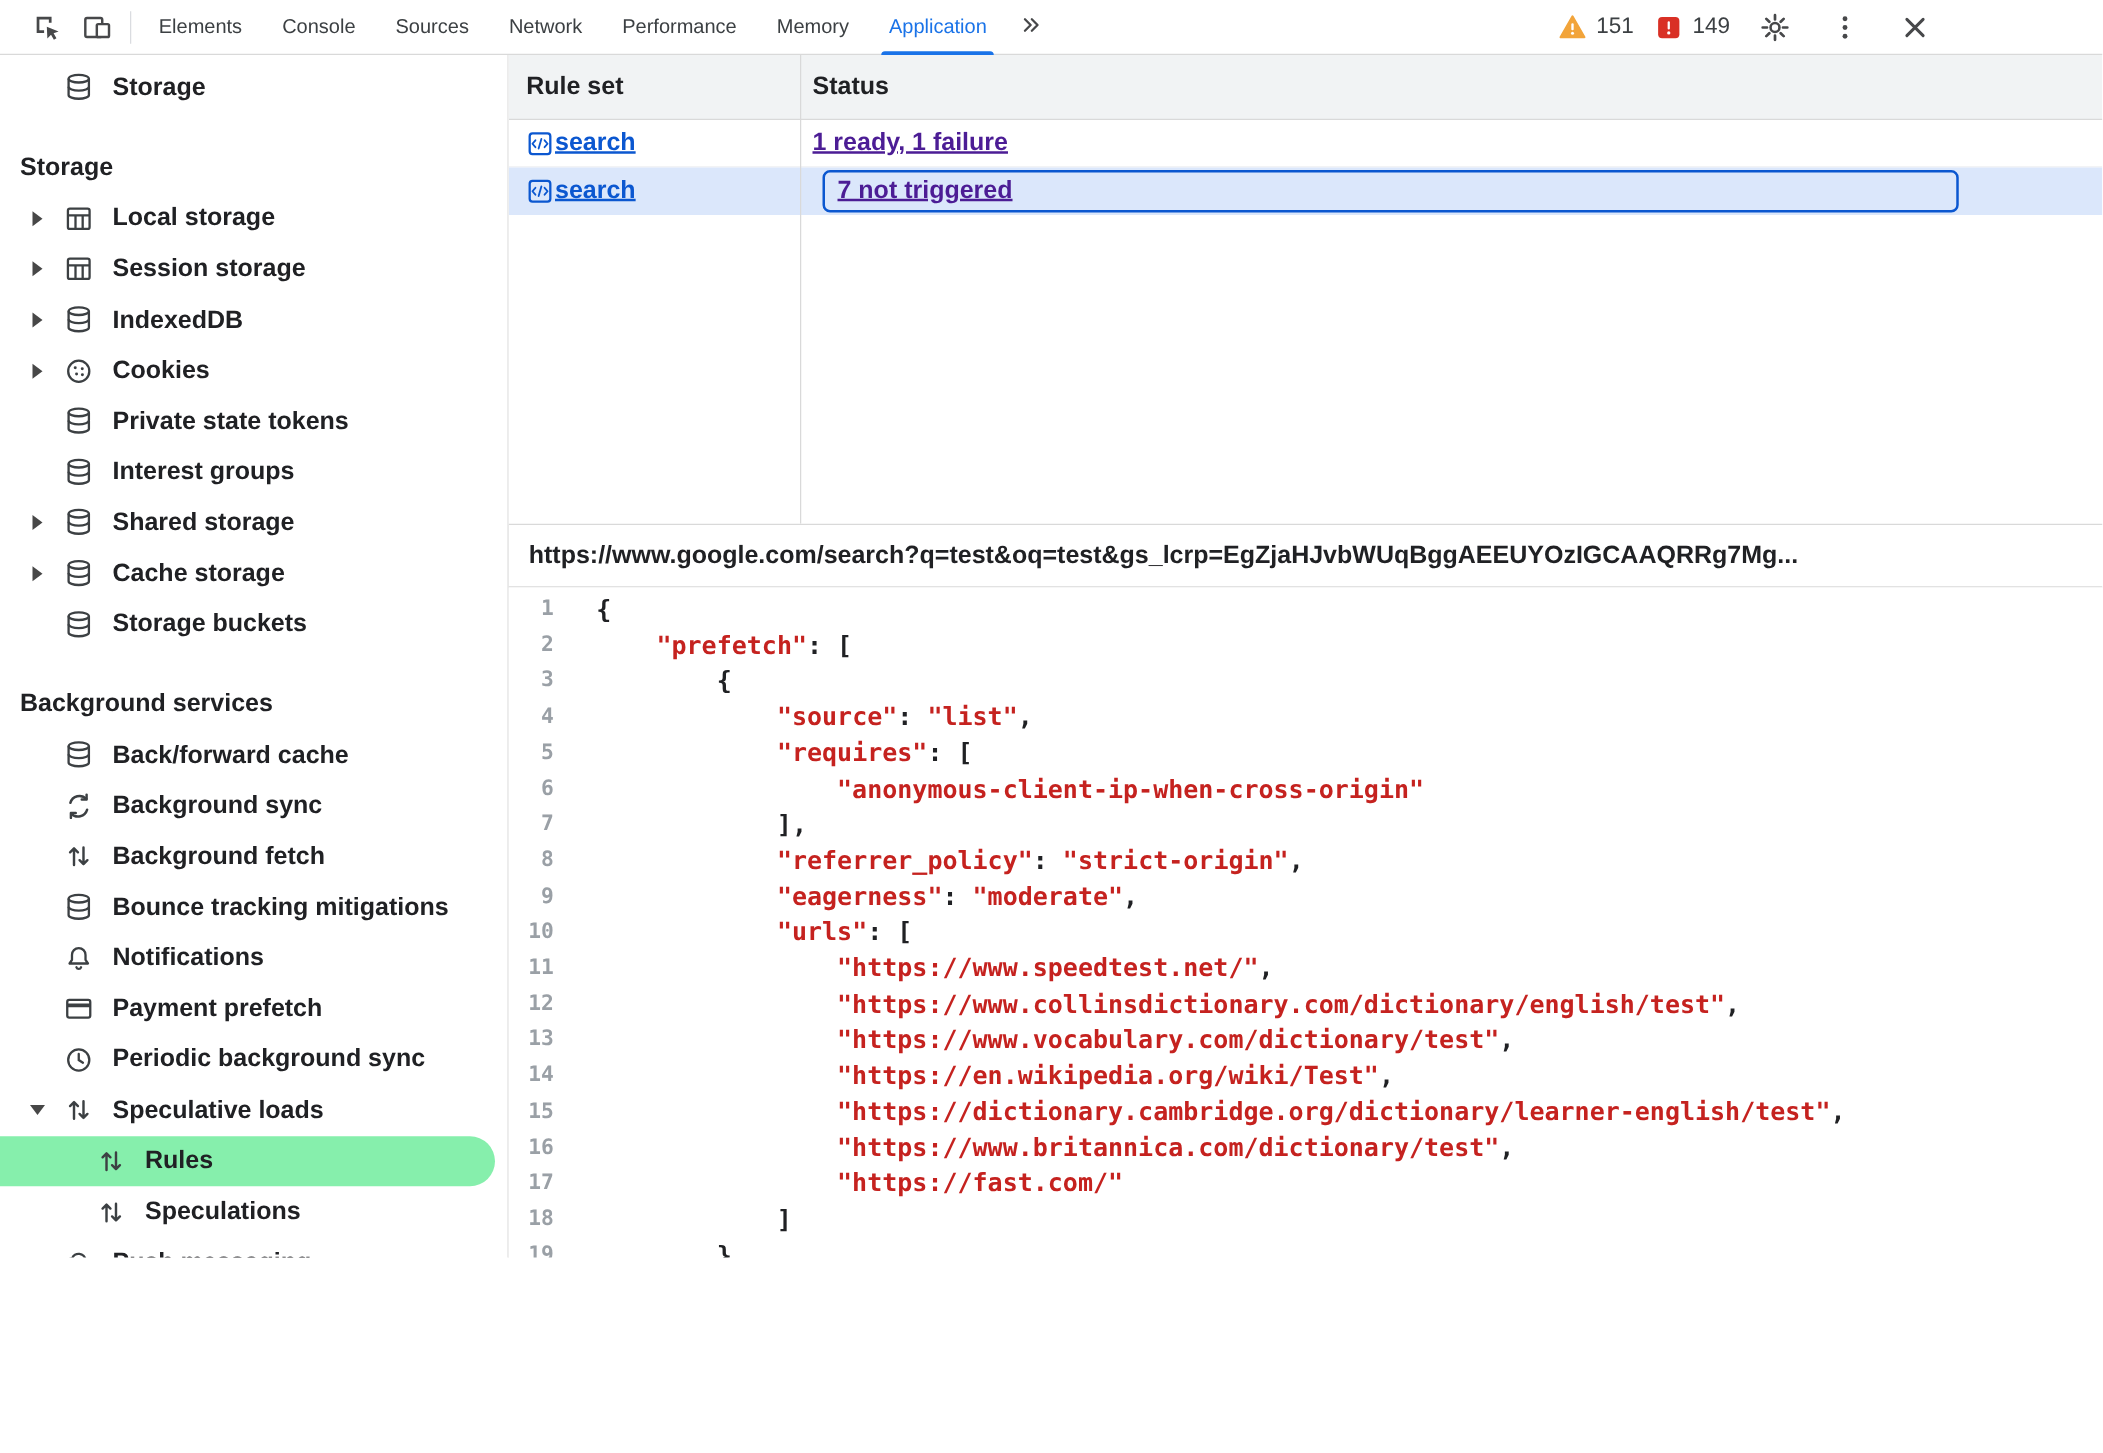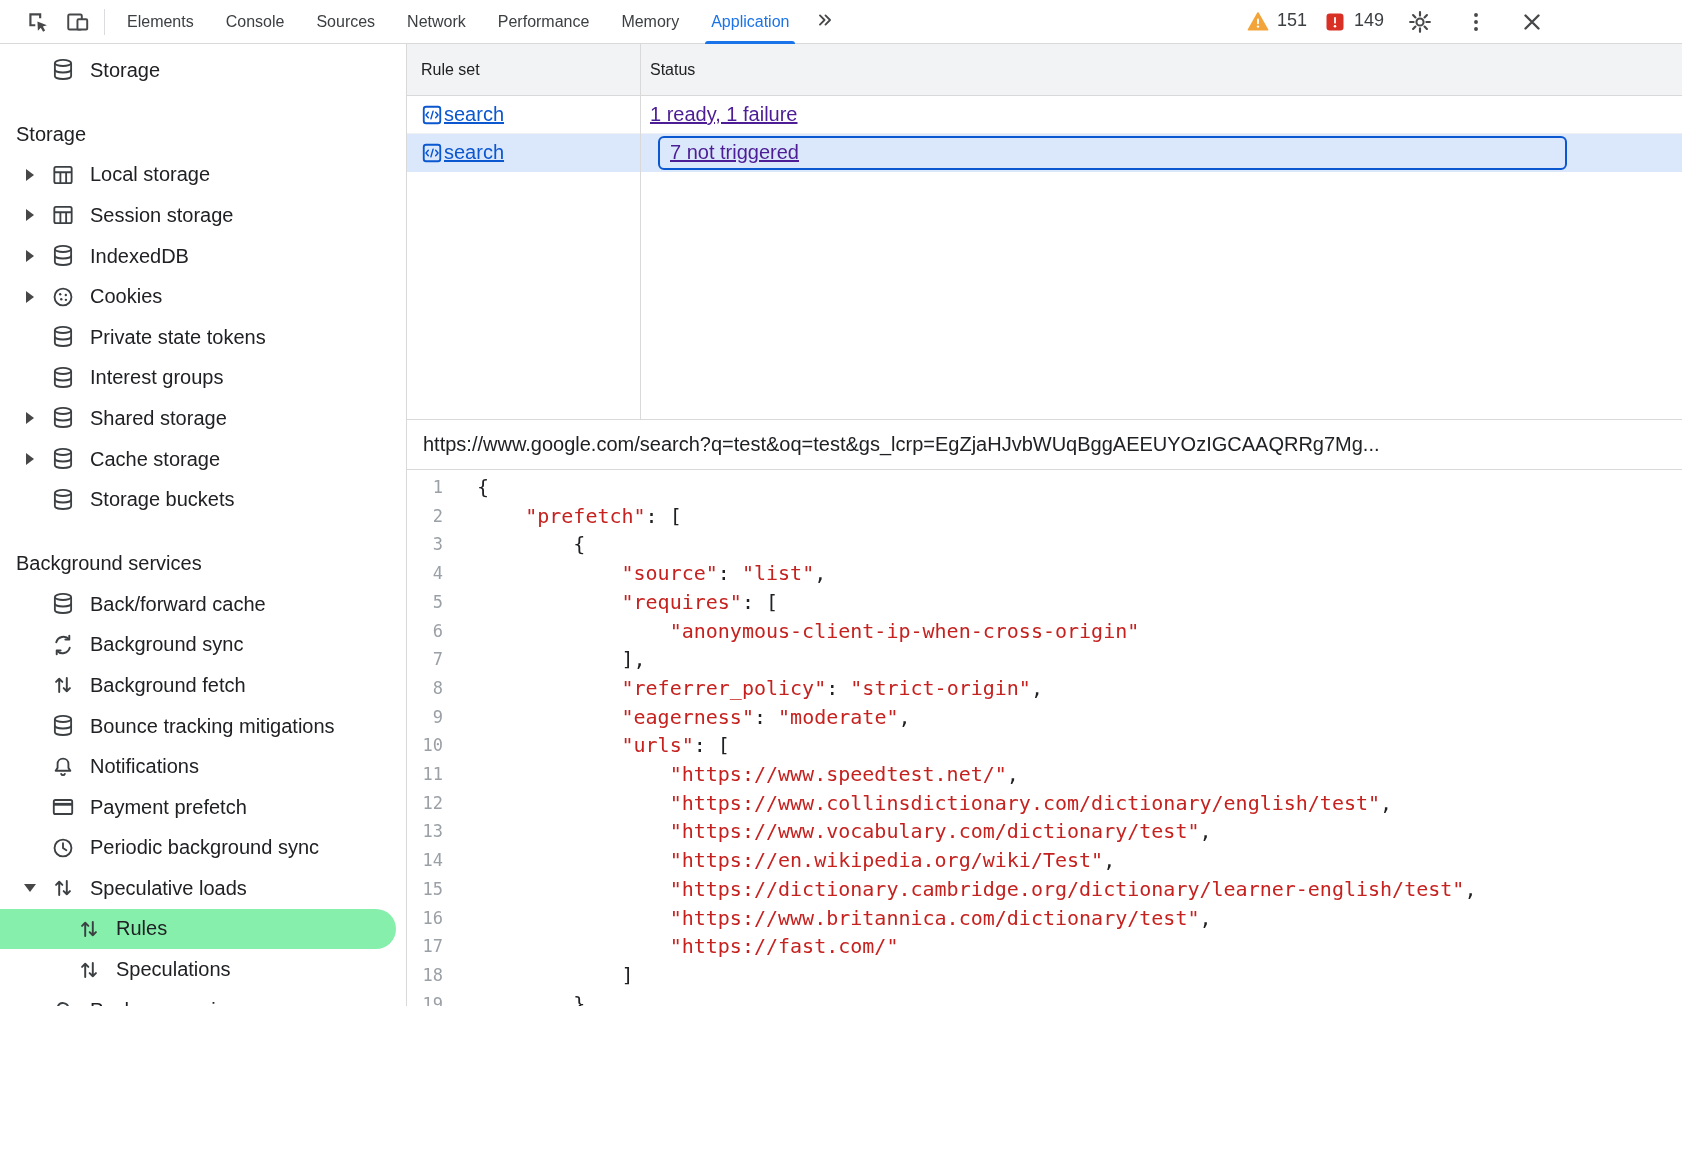--- a/index.html
+++ b/index.html
@@ -32,21 +32,21 @@
   .tab.active { color:#1a73e8; }
   .tab.active::after {
     content:""; position:absolute; left:10px; right:10px; bottom:0; height:3px;
     background:#1a73e8; border-radius:3px 3px 0 0;
   }
   .tb-right { margin-left:auto; display:flex; align-items:center; gap:16px; padding-right:130px; }
   .count { display:flex; gap:7px; font-size:18px; color:#3c4043; cursor:pointer; }
   .count svg { width:24px; height:24px; }
 
   
-  .main { display:grid; grid-template-columns:407px 1fr; height:962px; overflow:hidden; }
+  .main { display:grid; grid-template-columns:407px 1fr; height:962px; overflow:hidden;font-weight:bold; }
 
   
   .sidebar { border-right:1px solid #d9d9d9; overflow:hidden; padding-top:6px; background:#fff; }
   .side-row {
     display:flex; align-items:center; height:40.6px; font-size:20px; color:#202124;
     padding-left:10px; cursor:pointer; width:calc(100% - 10px);
   }
   .side-row.indent { padding-left:36px; }
   .side-row.selected { background:#86efac; border-radius:0 20px 20px 0; }
   .exp { width:40px; height:100%; flex:none; display:flex; align-items:center; justify-content:center; }
@@ -64,21 +64,21 @@
   .lbl { margin-left:14px; white-space:nowrap; }
   .side-header {
     height:40px; margin-top:24px; display:flex; align-items:center;
     padding-left:16px; font-size:20px; color:#202124; white-space:nowrap;
   }
 
   
   .content { display:flex; flex-direction:column; min-width:0; background:#fff; }
 
   .top-pane { height:376px; flex:none; border-bottom:1px solid #d9d9d9; position:relative; overflow:hidden; background:#fff; }
-  .thead { display:flex; height:52px; background:#f1f3f4; border-bottom:1px solid #d9d9d9; font-size:16px; }
+  .thead { display:flex; height:52px; background:#f1f3f4; border-bottom:1px solid #d9d9d9; font-size:20px; }
   .col-rule { width:233px; flex:none; display:flex; align-items:center; padding-left:14px; }
   .col-status { flex:1; display:flex; align-items:center; padding-left:10px; min-width:0; }
   .trow { display:flex; height:38px; border-bottom:1px solid #eef0f2; font-size:20px; }
   .trow.selected { background:#dbe7fb; border-bottom-color:transparent; }
   .link { color:#4c1d95; text-decoration:underline; cursor:pointer; white-space:nowrap; }
   .rule-link { display:flex; align-items:center; gap:1px; color:#0b57d0; cursor:pointer; }
   .rule-link svg { width:22px; height:22px; flex:none; }
   .rule-link .rl-text { text-decoration:underline; }
   .focus-cell {
     flex:1; height:34px; margin:2px 115px 2px 8px; border:2px solid #0b57d0; border-radius:6px;

